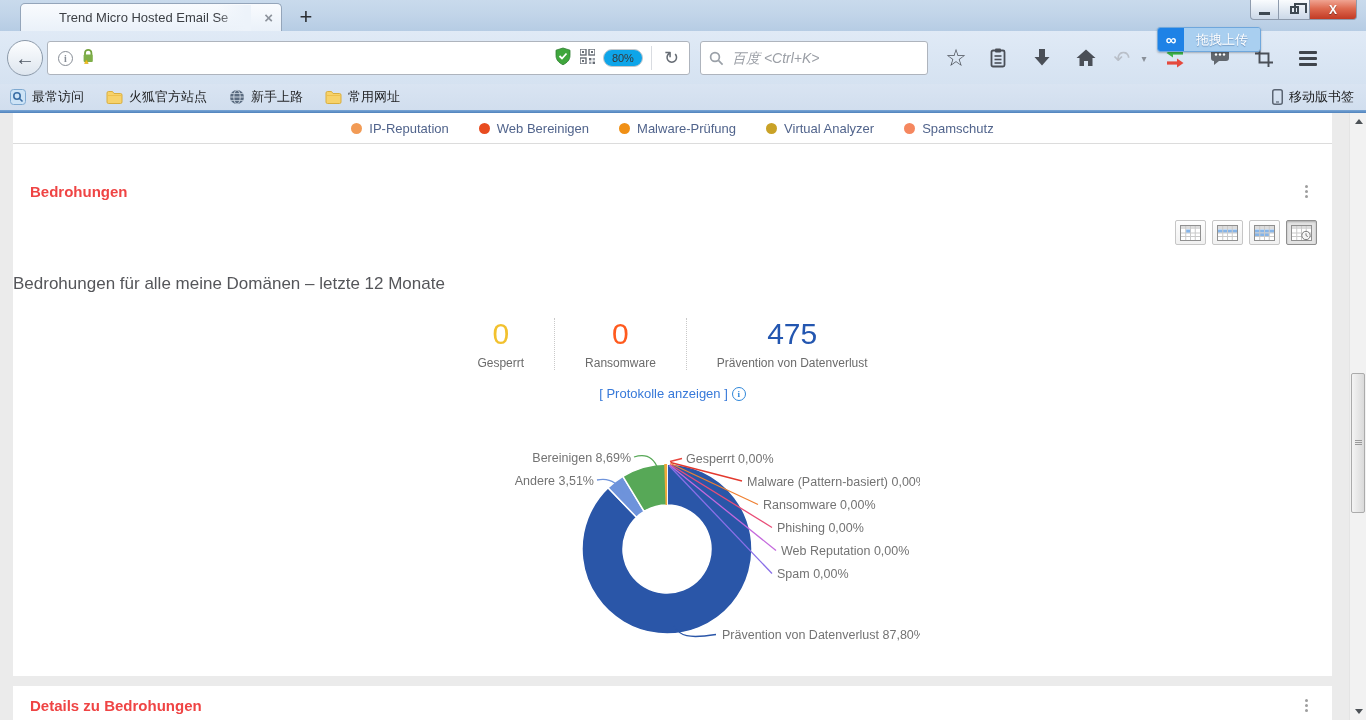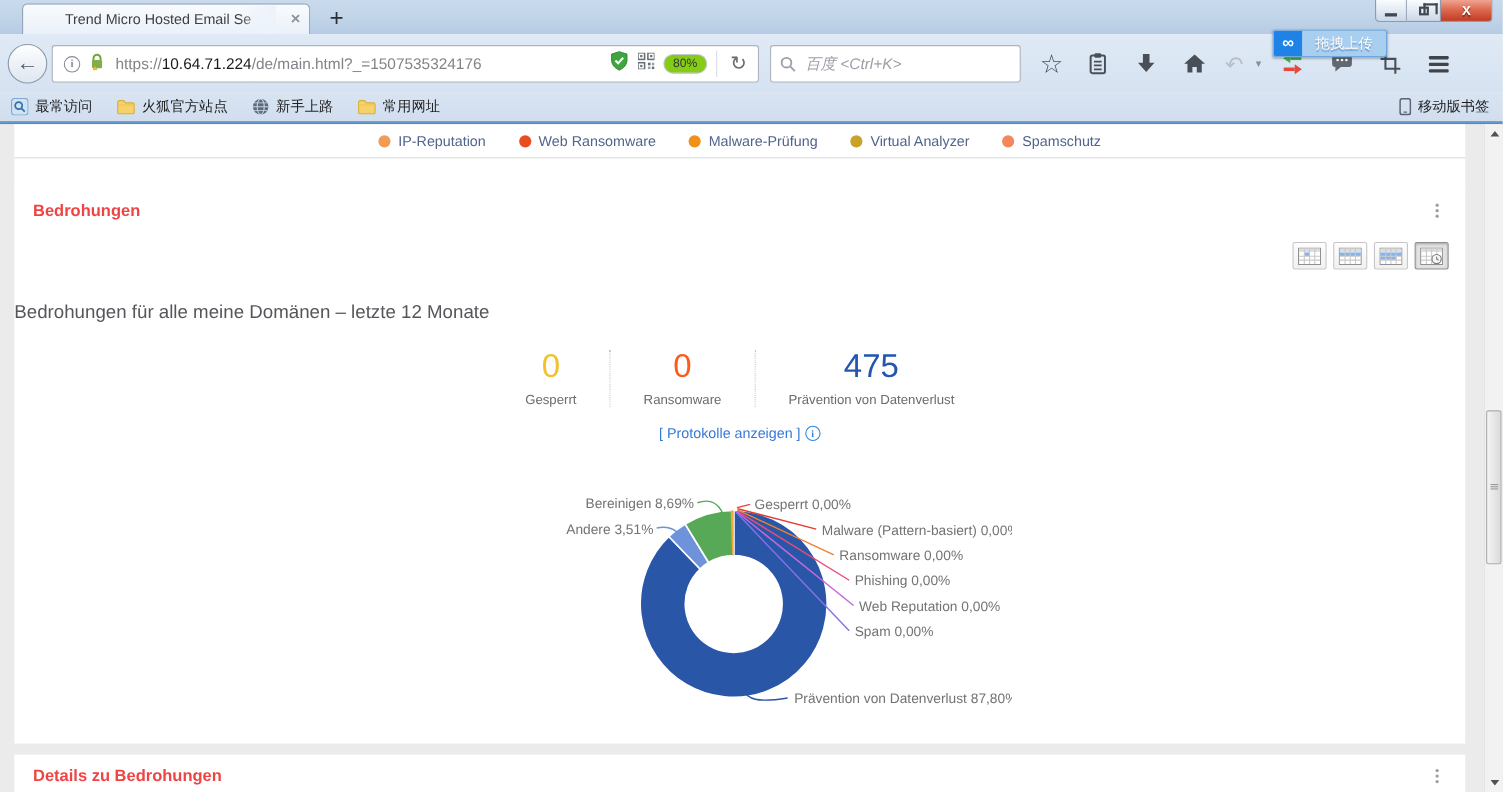--- a/index.html
+++ b/index.html
@@ -46,21 +46,21 @@
   .urlbar { position:absolute; left:47px; top:10px; width:643px; height:34px; background:#fff;
     border:1px solid #AEB4BD; border-radius:3px; display:flex; align-items:center; padding:0 6px 0 10px; }
   .circ-i { width:15px; height:15px; border-radius:50%; border:1px solid #878D96;
     color:#878D96; font-size:10px; font-weight:bold; text-align:center; line-height:13px;
     font-family:"Liberation Serif",serif; flex:0 0 auto; }
   .lockicon { margin-left:7px; flex:0 0 auto; }
   .urltext { margin-left:8px; font-size:14px; white-space:nowrap; overflow:hidden; }
   .urltext .scheme, .urltext .path { color:#808488; }
   .urltext .host { color:#17191B; }
   .url-right { margin-left:auto; display:flex; align-items:center; gap:8px; }
-  .zoom-badge { background:#84cc16; border:1px solid #C5C8CC; border-radius:9px;
+  .zoom-badge { background:#0ea5e9; border:1px solid #C5C8CC; border-radius:9px;
     font-size:11px; color:#36383B; padding:2px 8px; }
   .vline { width:1px; height:24px; background:#D9DCE1; }
   .reload { font-size:18px; color:#666C74; padding:0 4px; }
   .searchbar { position:absolute; left:700px; top:10px; width:228px; height:34px; background:#fff;
     border:1px solid #AEB4BD; border-radius:3px; display:flex; align-items:center; padding:0 8px; }
   .searchbar input { border:none; outline:none; width:170px; margin-left:8px; font-size:14px;
     font-family:"Liberation Sans",sans-serif; background:transparent; color:#333; }
   .searchbar input::placeholder { font-style:italic; color:#9B9FA6; }
   .nav-icons { position:absolute; left:936px; top:10px; height:34px; display:flex; align-items:center; }
   .nicon { display:flex; align-items:center; justify-content:center; height:34px; }
@@ -166,21 +166,20 @@
 
   <div class="urlbar">
     <span class="circ-i">i</span>
     <span class="lockicon">
       <svg width="17" height="16" viewBox="0 0 17 16">
         <path d="M5 7 V5 a3.2 3.2 0 0 1 6.4 0 V7" fill="none" stroke="#74A33E" stroke-width="1.8"></path>
         <rect x="3.6" y="6.6" width="9.2" height="7.4" rx="1" fill="#7FAF4A"></rect>
         <path d="M4.6 15.5 L8.2 15.5 L6.4 11.8 Z" fill="#F6C21C" stroke="#D9A40E" stroke-width="0.6"></path>
       </svg>
     </span>
-    <span class="urltext"><span class="scheme">https://</span><span class="host">10.64.71.224</span><span class="path">/de/main.html?_=1507535324176</span></span>
     <span class="url-right">
       <span>
         <svg width="18" height="19" viewBox="0 0 18 19">
           <path d="M9 1 L16 3.2 V8.5 C16 13 13 15.8 9 17.8 C5 15.8 2 13 2 8.5 V3.2 Z" fill="#3FA63C" stroke="#2E7D32" stroke-width="0.8"></path>
           <path d="M5.5 9 L8 11.5 L12.5 6.5" fill="none" stroke="#fff" stroke-width="1.8"></path>
         </svg>
       </span>
       <span>
         <svg width="15" height="15" viewBox="0 0 15 15" fill="#676D75">
           <rect x="0" y="0" width="6" height="6" fill="none" stroke="#676D75" stroke-width="1.4"></rect>
@@ -314,21 +313,21 @@
 <div class="content">
 
   <div class="card legend-card">
     <div class="legend-row">
       <span class="legend-item">
         <span class="legend-dot" style="background-color: rgb(242, 155, 85);"></span>
         <span>IP-Reputation</span>
       </span>
       <span class="legend-item">
         <span class="legend-dot" style="background-color: rgb(232, 76, 32);"></span>
-        <span>Web Ransomware</span>
+        <span>Web Bereinigen</span>
       </span>
       <span class="legend-item">
         <span class="legend-dot" style="background-color: rgb(240, 144, 22);"></span>
         <span>Malware-Prüfung</span>
       </span>
       <span class="legend-item">
         <span class="legend-dot" style="background-color: rgb(201, 162, 39);"></span>
         <span>Virtual Analyzer</span>
       </span>
       <span class="legend-item">

